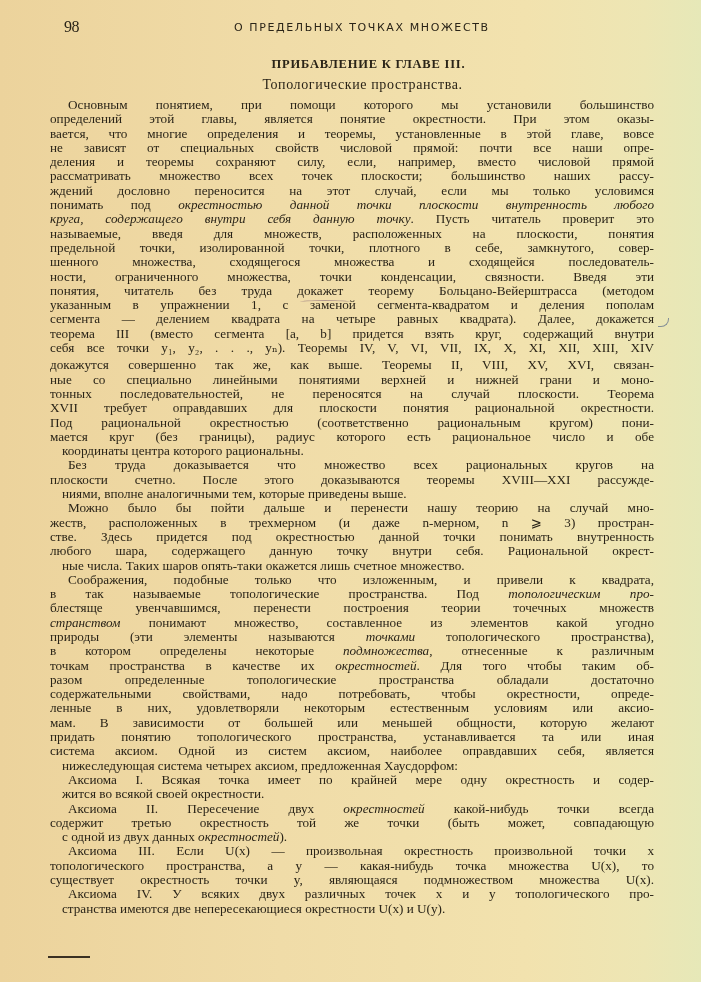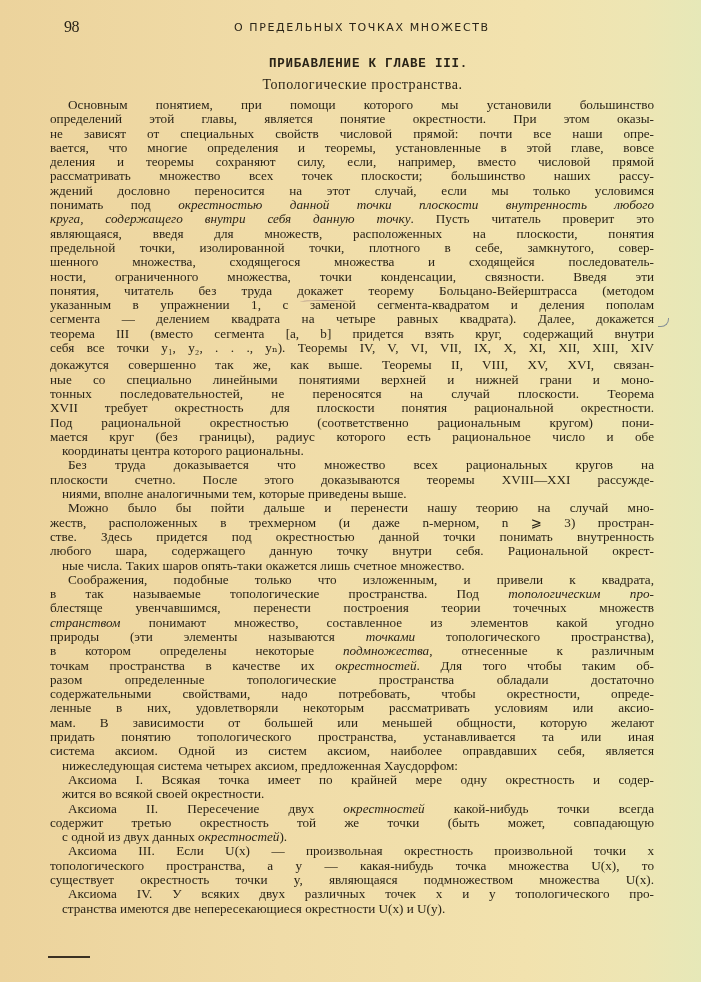--- a/index.html
+++ b/index.html
@@ -16,21 +16,21 @@
     }
     .page-number {
       position: absolute; left: 0; top: 0; font-size: 16px; letter-spacing: -0.5px;
     }
     .running-title {
       position: absolute; left: 170px; top: 3px;
       font-family: "DejaVu Sans", sans-serif; font-size: 11px; letter-spacing: 1.6px;
     }
     .appendix-title {
       position: absolute; top: 57px; left: 0; width: 701px; text-align: center;
-      font-family: Liberation Mono, monospace; font-weight: bold; font-size: 12.5px; letter-spacing: 0.8px;
+      font-family: Liberation Serif, serif; font-weight: bold; font-size: 12.5px; letter-spacing: 0.8px;
       padding-left: 36px; box-sizing: border-box;
     }
     .section-title {
       position: absolute; top: 77px; left: 0; width: 701px; text-align: center;
       font-size: 14px; letter-spacing: 0.6px; padding-left: 24px; box-sizing: border-box;
     }
     .body-text {
       position: absolute; top: 98px; left: 50px; width: 604px;
       font-size: 13.2px; line-height: 14.3px;
     }
@@ -63,62 +63,62 @@
     <span class="page-number">98</span>
     <span class="running-title">О ПРЕДЕЛЬНЫХ ТОЧКАХ МНОЖЕСТВ</span>
   </div>
 
   <div class="appendix-title">ПРИБАВЛЕНИЕ К ГЛАВЕ III.</div>
   <div class="section-title">Топологические пространства.</div>
 
   <div class="body-text">
     <span class="line indent">Основным понятием, при помощи которого мы установили большинство</span>
     <span class="line">определений этой главы, является понятие окрестности. При этом оказы-</span>
+    <span class="line">вается, что многие определения и теоремы, установленные в этой главе, вовсе</span>
     <span class="line">не зависят от специальных свойств числовой прямой: почти все наши опре-</span>
-    <span class="line">вается, что многие определения и теоремы, установленные в этой главе, вовсе</span>
     <span class="line">деления и теоремы сохраняют силу, если, например, вместо числовой прямой</span>
     <span class="line">рассматривать множество всех точек плоскости; большинство наших рассу-</span>
     <span class="line">ждений дословно переносится на этот случай, если мы только условимся</span>
     <span class="line">понимать под <em>окрестностью данной точки плоскости внутренность любого</em></span>
     <span class="line"><em>круга, содержащего внутри себя данную точку</em>. Пусть читатель проверит это</span>
-    <span class="line">являющаяся, введя для множеств, расположенных на плоскости, понятия</span>
+    <span class="line">называемые, введя для множеств, расположенных на плоскости, понятия</span>
     <span class="line">предельной точки, изолированной точки, плотного в себе, замкнутого, совер-</span>
     <span class="line">шенного множества, сходящегося множества и сходящейся последователь-</span>
     <span class="line">ности, ограниченного множества, точки конденсации, связности. Введя эти</span>
     <span class="line">понятия, читатель без труда докажет теорему Больцано-Вейерштрасса (методом</span>
     <span class="line">указанным в упражнении 1, с заменой сегмента-квадратом и деления пополам</span>
     <span class="line">сегмента — делением квадрата на четыре равных квадрата). Далее, докажется</span>
     <span class="line">теорема III (вместо сегмента [a, b] придется взять круг, содержащий внутри</span>
     <span class="line">себя все точки y₁, y₂, . . ., yₙ). Теоремы IV, V, VI, VII, IX, X, XI, XII, XIII, XIV</span>
     <div class="gap"></div>
     <span class="line">докажутся совершенно так же, как выше. Теоремы II, VIII, XV, XVI, связан-</span>
     <span class="line">ные со специально линейными понятиями верхней и нижней грани и моно-</span>
     <span class="line">тонных последовательностей, не переносятся на случай плоскости. Теорема</span>
-    <span class="line">XVII требует окрестность для плоскости понятия рациональной окрестности.</span>
+    <span class="line">XVII требует оправдавших для плоскости понятия рациональной окрестности.</span>
     <span class="line">Под рациональной окрестностью (соответственно рациональным кругом) пони-</span>
     <span class="line">мается круг (без границы), радиус которого есть рациональное число и обе</span>
     <span class="line last">координаты центра которого рациональны.</span>
     <span class="line indent">Без труда доказывается что множество всех рациональных кругов на</span>
     <span class="line">плоскости счетно. После этого доказываются теоремы XVIII—XXI рассужде-</span>
     <span class="line last">ниями, вполне аналогичными тем, которые приведены выше.</span>
     <span class="line indent">Можно было бы пойти дальше и перенести нашу теорию на случай мно-</span>
     <span class="line">жеств, расположенных в трехмерном (и даже n-мерном, n ⩾ 3) простран-</span>
     <span class="line">стве. Здесь придется под окрестностью данной точки понимать внутренность</span>
     <span class="line">любого шара, содержащего данную точку внутри себя. Рациональной окрест-</span>
     <span class="line last">ные числа. Таких шаров опять-таки окажется лишь счетное множество.</span>
     <span class="line indent">Соображения, подобные только что изложенным, и привели к квадрата,</span>
     <span class="line">в так называемые топологические пространства. Под <em>топологическим про-</em></span>
     <span class="line">блестяще увенчавшимся, перенести построения теории точечных множеств</span>
     <span class="line"><em>странством</em> понимают множество, составленное из элементов какой угодно</span>
     <span class="line">природы (эти элементы называются <em>точками</em> топологического пространства),</span>
     <span class="line">в котором определены некоторые <em>подмножества</em>, отнесенные к различным</span>
     <span class="line">точкам пространства в качестве их <em>окрестностей</em>. Для того чтобы таким об-</span>
     <span class="line">разом определенные топологические пространства обладали достаточно</span>
     <span class="line">содержательными свойствами, надо потребовать, чтобы окрестности, опреде-</span>
-    <span class="line">ленные в них, удовлетворяли некоторым рассматривать условиям или аксио-</span>
+    <span class="line">ленные в них, удовлетворяли некоторым естественным условиям или аксио-</span>
     <span class="line">мам. В зависимости от большей или меньшей общности, которую желают</span>
     <span class="line">придать понятию топологического пространства, устанавливается та или иная</span>
     <span class="line">система аксиом. Одной из систем аксиом, наиболее оправдавших себя, является</span>
     <span class="line last">нижеследующая система четырех аксиом, предложенная Хаусдорфом:</span>
     <span class="line indent">Аксиома I. Всякая точка имеет по крайней мере одну окрестность и содер-</span>
     <span class="line last">жится во всякой своей окрестности.</span>
     <span class="line indent">Аксиома II. Пересечение двух <em>окрестностей</em> какой-нибудь точки всегда</span>
     <span class="line">содержит третью окрестность той же точки (быть может, совпадающую</span>
     <span class="line last">с одной из двух данных <em>окрестностей</em>).</span>
     <span class="line indent">Аксиома III. Если U(x) — произвольная окрестность произвольной точки x</span>

